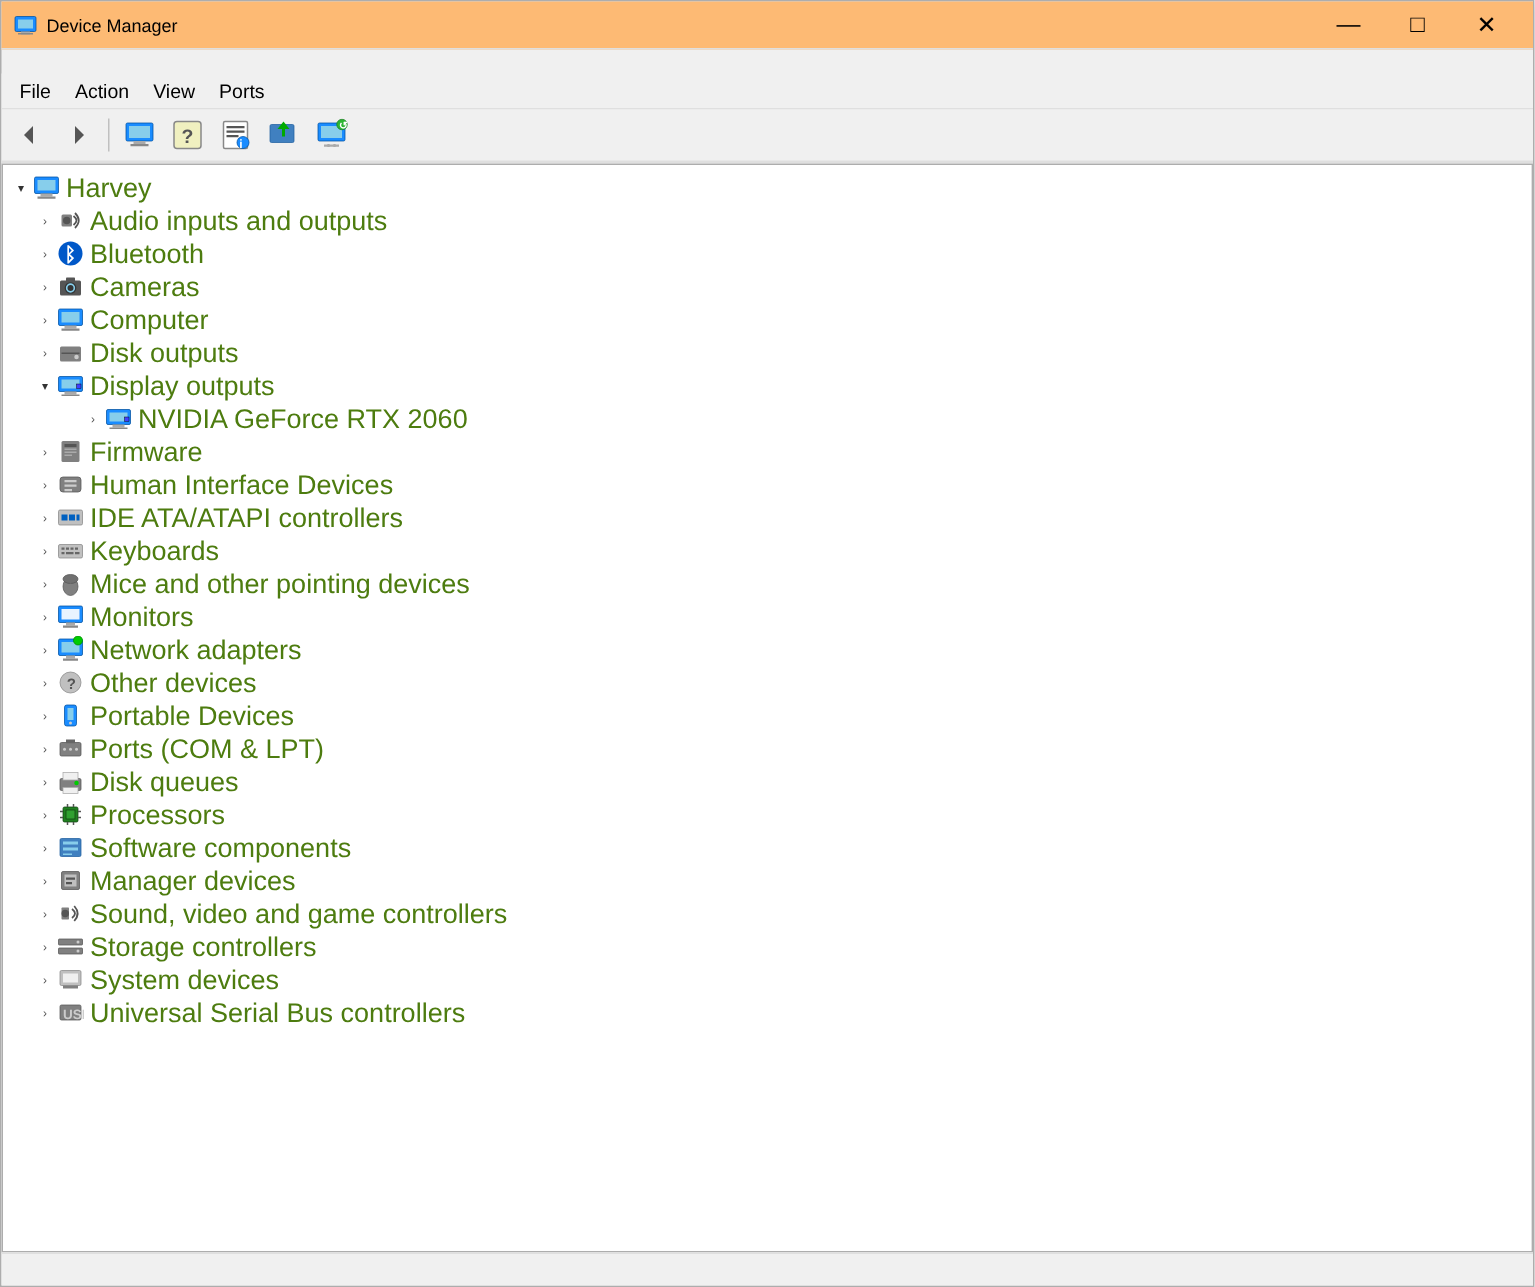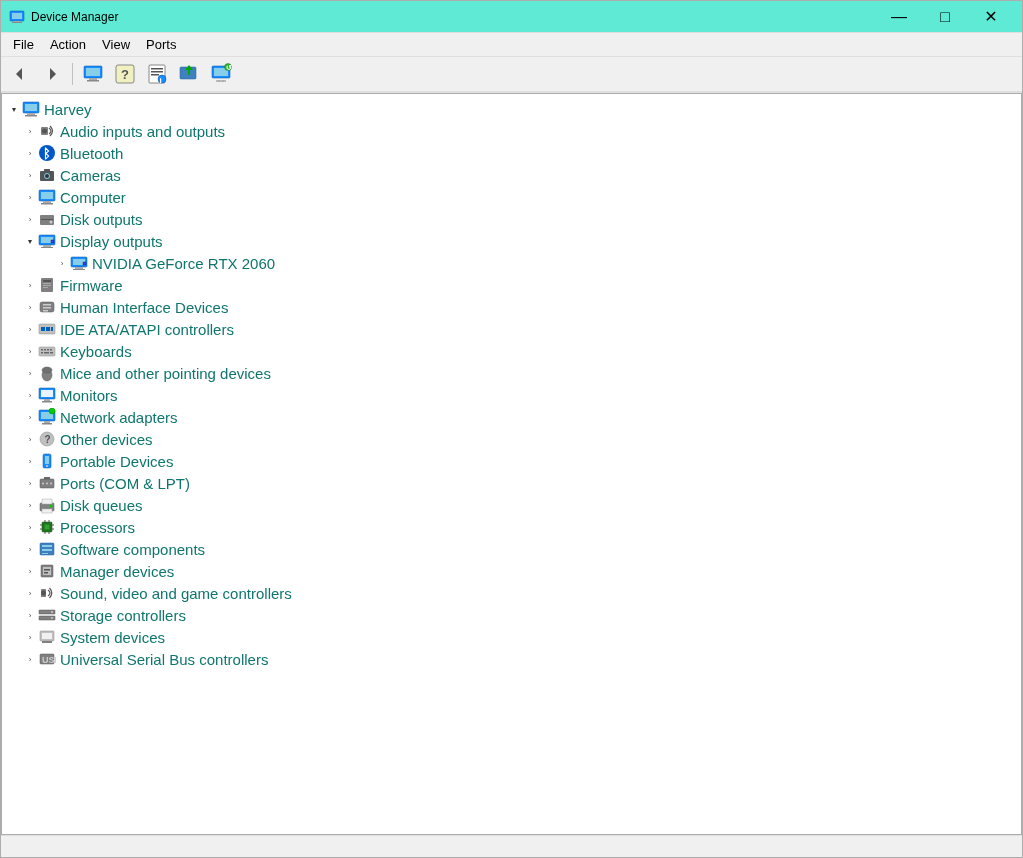--- a/index.html
+++ b/index.html
@@ -9,21 +9,21 @@
       background: #f0f0f0;
       display: flex;
       flex-direction: column;
       width: 1023px;
       height: 858px;
       overflow: hidden;
     }
 
     
     .title-bar {
-      background: #5eead4;
+      background: #fdba74;
       height: 32px;
       display: flex;
       align-items: center;
       padding: 0 8px;
       border-bottom: 1px solid #dfdfdf;
       justify-content: space-between;
       user-select: none;
     }
     .title-bar-left {
       display: flex;
@@ -52,20 +52,21 @@
     }
 
     
     .menu-bar {
       background: #f0f0f0;
       height: 24px;
       display: flex;
       align-items: center;
       padding: 0 4px;
       border-bottom: 1px solid #dfdfdf;
+      margin-top: 16px;
     }
     .menu-item {
       padding: 2px 8px;
       cursor: pointer;
       font-size: 13px;
       color: #000;
     }
 
     
     .toolbar {
@@ -153,22 +154,22 @@
       width: 18px;
       height: 18px;
       margin-right: 4px;
       flex-shrink: 0;
       display: flex;
       align-items: center;
       justify-content: center;
     }
 
     .item-label {
-      font-size: 15px;
-      color: #0f766e;
+      font-size: 18px;
+      color: #4d7c0f;
     }
 
     
     .indent-0 { padding-left: 4px; }
     .indent-1 { padding-left: 20px; }
     .indent-2 { padding-left: 52px; }
 
     
     .status-bar {
       height: 22px;

